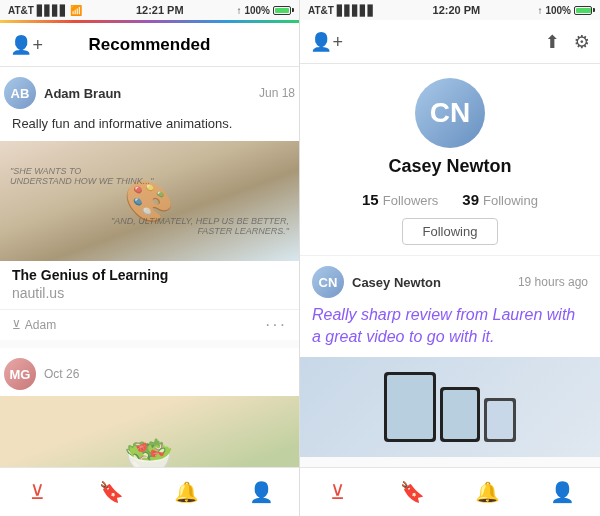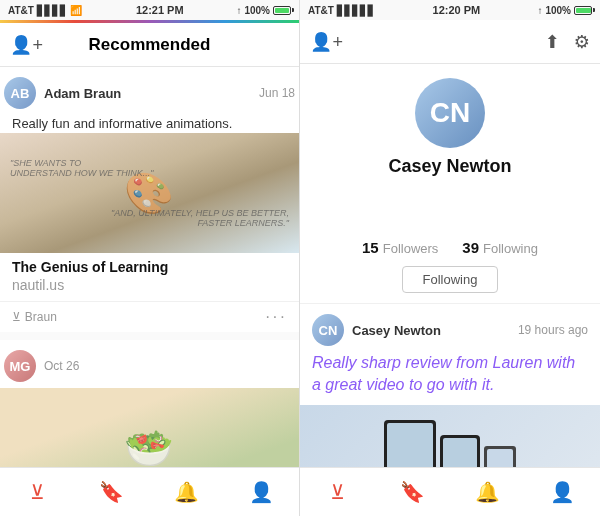--- a/index.html
+++ b/index.html
@@ -120,21 +120,21 @@
       overflow: hidden;
       display: flex; align-items: center; justify-content: center;
       font-size: 13px; font-weight: 700; color: #fff;
     }
     .avatar.adam { background: linear-gradient(135deg, #a8c8e8, #7899c8); }
     .avatar.mg { background: linear-gradient(135deg, #e8a8a8, #c87878); }
     .avatar.casey-sm { background: linear-gradient(135deg, #a8c8e8, #7899c8); }
     .card-author { font-size: 13px; font-weight: 600; color: #333; flex: 1; }
     .card-date { font-size: 12px; color: #999; }
     .card-text {
-      padding: 0 12px 0;
+      padding: 0 12px 8px;
       font-size: 13px;
       color: #333;
       line-height: 1.4;
     }
     .image-placeholder {
       width: 100%;
       height: 120px;
       display: flex; align-items: center; justify-content: center;
       font-size: 11px; color: #999;
     }
@@ -267,21 +267,20 @@
       margin-top: 10px;
     }
     .stat-item {
       display: flex;
       align-items: baseline;
       gap: 4px;
     }
     .stat-number {
       font-size: 15px; font-weight: 700;
       color: #111;
-      margin-top: 48px;
     }
     .stat-label {
       font-size: 13px; color: #999;
     }
     .following-btn {
       margin-top: 10px;
       background: #fff;
       border: 1px solid #ccc;
       border-radius: 4px;
       padding: 5px 20px;
@@ -364,21 +363,21 @@
         <div style="position:absolute;top:10px;left:10px;right:10px;bottom:10px;display:flex;flex-direction:column;justify-content:space-around;opacity:0.7">
           <div style="font-size:9px;color:#555;font-style:italic;">"SHE WANTS TO<br>UNDERSTAND HOW WE THINK..."</div>
           <div style="font-size:9px;color:#555;font-style:italic;text-align:right;">"AND, ULTIMATELY, HELP US BE BETTER,<br>FASTER LEARNERS."</div>
         </div>
       </div>
       <div class="card-link-title">The Genius of Learning</div>
       <div class="card-link-domain">nautil.us</div>
       <div class="card-actions">
         <div class="action-btn">
           <span>⊻</span>
-          <span>Braun</span>
+          <span>Adam</span>
         </div>
         <div class="action-dots">···</div>
       </div>
     </div>
 
     <div class="feed-card">
       <div class="card-header">
         <div class="avatar mg">MG</div>
         <span class="card-date">Oct 26</span>
       </div>

